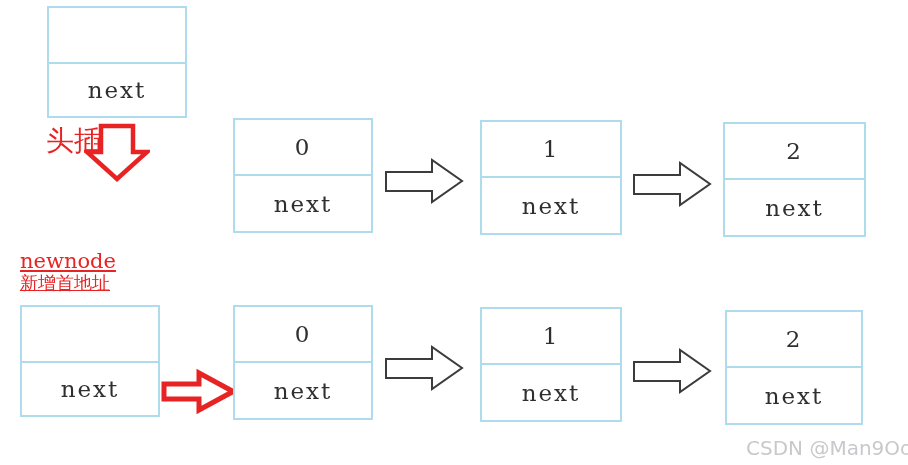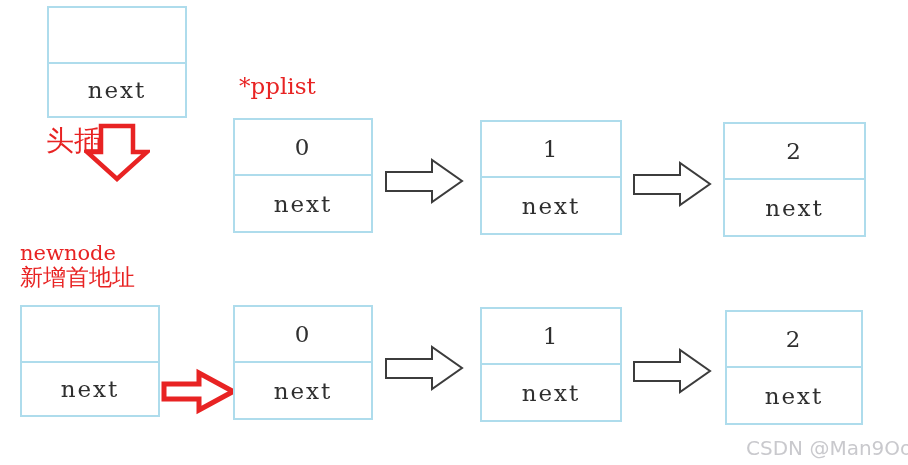--- a/index.html
+++ b/index.html
@@ -64,21 +64,20 @@
   <div class="node h112" style="left:47px;top:6px;">
     <div class="cell val"></div>
     <div class="cell next">next</div>
   </div>
 
   <div class="red-label cjk" style="left:46px;top:126px;">头插</div>
   <svg class="arrow" style="left:84px;top:123px;" width="66" height="60" viewBox="0 0 66 60">
     <polygon points="17,3 49,3 49,29 63,29 33,56 3,29 17,29" fill="#ffffff" stroke="#e82323" stroke-width="4.5" stroke-linejoin="miter"></polygon>
   </svg>
 
-  <div class="red-label" style="left:239px;top:74px;">*pplist</div>
 
   <div class="node h115" style="left:233px;top:118px;">
     <div class="cell val">0</div>
     <div class="cell next">next</div>
   </div>
 
   <svg class="arrow" style="left:384px;top:158px;" width="80" height="46" viewBox="0 0 80 46">
     <polygon points="2,14 48,14 48,2 78,23 48,44 48,33 2,33" fill="#ffffff" stroke="#3c3c3c" stroke-width="2" stroke-linejoin="miter"></polygon>
   </svg>
 
@@ -89,23 +88,23 @@
 
   <svg class="arrow" style="left:632px;top:161px;" width="80" height="46" viewBox="0 0 80 46">
     <polygon points="2,14 48,14 48,2 78,23 48,44 48,33 2,33" fill="#ffffff" stroke="#3c3c3c" stroke-width="2" stroke-linejoin="miter"></polygon>
   </svg>
 
   <div class="node h115" style="left:723px;top:122px;width:143px;">
     <div class="cell val">2</div>
     <div class="cell next">next</div>
   </div>
 
-  <div class="red-label" style="left:20px;top:242px;font-size:21px;">
+  <div class="red-label" style="left:20px;top:250px;font-size:21px;text-decoration:underline;">
     <div>newnode</div>
-    <div class="cjk" style="font-size:23px;">新增首地址</div>
+    <div class="cjk" style="font-size:18px;">新增首地址</div>
   </div>
 
   <div class="node h112" style="left:20px;top:305px;">
     <div class="cell val"></div>
     <div class="cell next">next</div>
   </div>
 
   <svg class="arrow" style="left:160px;top:368px;" width="78" height="47" viewBox="0 0 78 47">
     <polygon points="4,16 39,16 39,5 73,23.5 39,42 39,31 4,31" fill="#ffffff" stroke="#e82323" stroke-width="5" stroke-linejoin="miter"></polygon>
   </svg>

